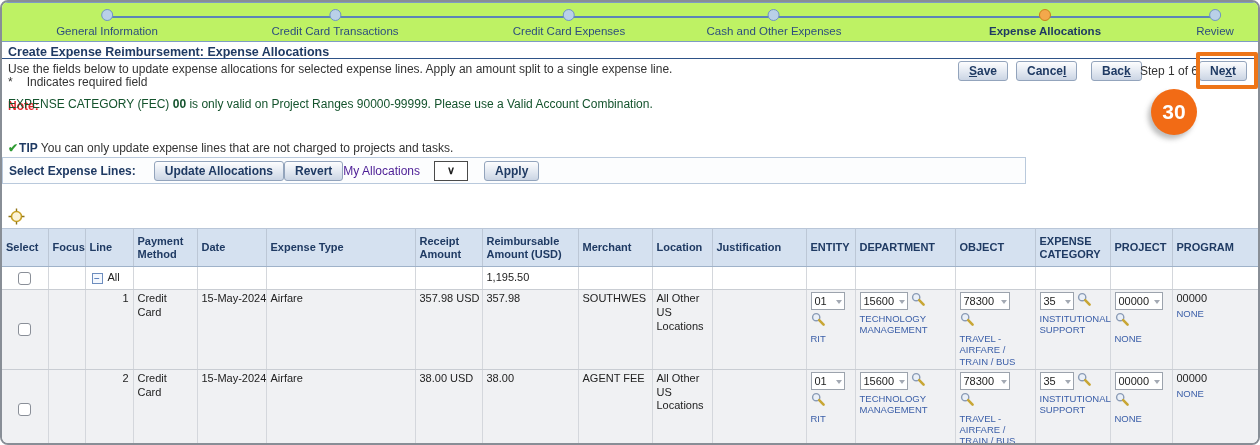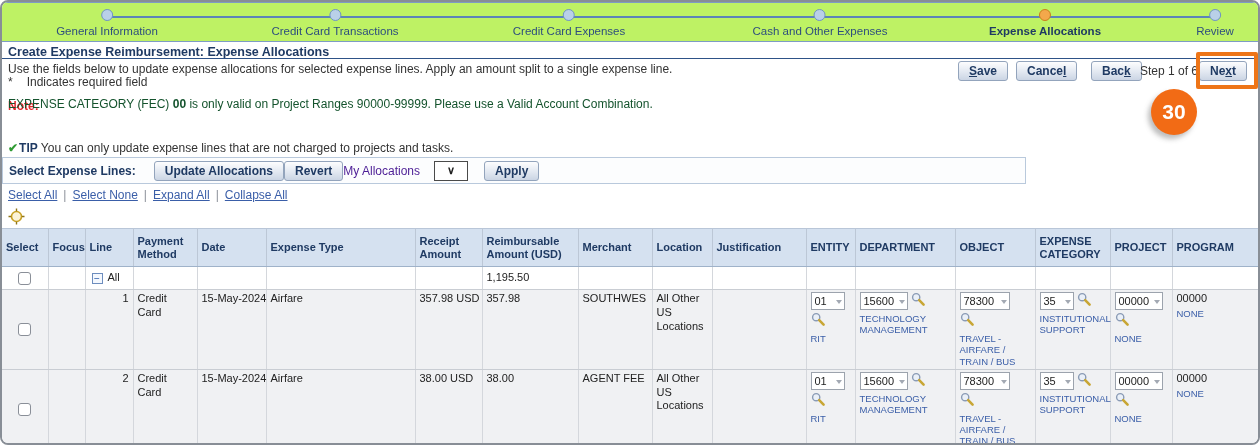--- a/index.html
+++ b/index.html
@@ -141,21 +141,21 @@
       <div class="train-label">General Information</div>
     </div>
     <div class="train-step" style="left:333px">
       <div class="train-dot"></div>
       <div class="train-label">Credit Card Transactions</div>
     </div>
     <div class="train-step" style="left:567px">
       <div class="train-dot"></div>
       <div class="train-label">Credit Card Expenses</div>
     </div>
-    <div class="train-step" style="left:818px">
+    <div class="train-step" style="left:772px">
       <div class="train-dot"></div>
       <div class="train-label">Cash and Other Expenses</div>
     </div>
     <div class="train-step current" style="left:1043px">
       <div class="train-dot"></div>
       <div class="train-label">Expense Allocations</div>
     </div>
     <div class="train-step" style="left:1213px">
       <div class="train-dot"></div>
       <div class="train-label">Review</div>
@@ -204,23 +204,20 @@
     <span class="toolbar-label">Select Expense Lines:</span>
     <button class="btn">Update Allocations</button>
     <button class="btn">Revert</button>
     <span class="alloc-label">My Allocations</span>
     <span class="alloc-select">
         <span>∨</span>
       </span>
     <button class="btn">Apply</button>
   </div>
 
-  <div class="links-row">
-    <a>Select All</a><span class="sep">|</span><a>Select None</a><span class="sep">|</span><a>Expand All</a><span class="sep">|</span><a>Collapse All</a>
-  </div>
 
   <span class="focus-glyph">
     <svg width="17" height="17" viewBox="0 0 17 17">
       <circle cx="8.5" cy="8.5" r="5" fill="#FBF3D8" stroke="#C9A227" stroke-width="1.6"></circle>
       <line x1="8.5" y1="0.5" x2="8.5" y2="3.2" stroke="#8F7417" stroke-width="1.4"></line>
       <line x1="8.5" y1="13.8" x2="8.5" y2="16.5" stroke="#8F7417" stroke-width="1.4"></line>
       <line x1="0.5" y1="8.5" x2="3.2" y2="8.5" stroke="#8F7417" stroke-width="1.4"></line>
       <line x1="13.8" y1="8.5" x2="16.5" y2="8.5" stroke="#8F7417" stroke-width="1.4"></line>
     </svg>
   </span>

